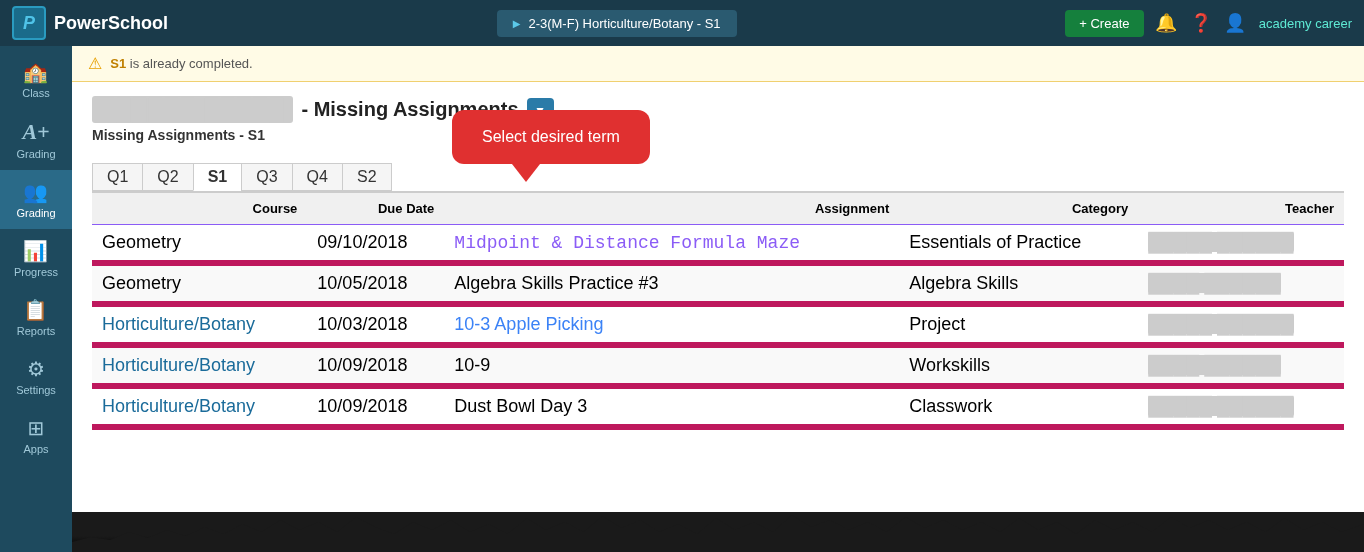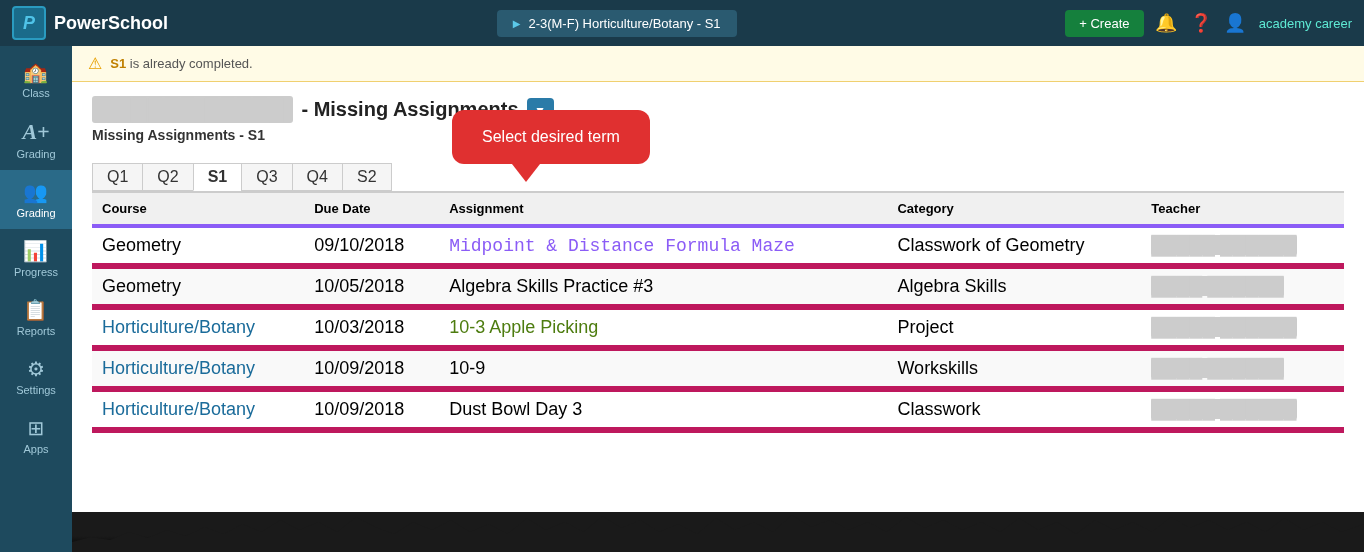--- a/index.html
+++ b/index.html
@@ -219,24 +219,24 @@
 
     
     .assignments-table {
       width: 100%;
       border-collapse: collapse;
       margin-top: 0;
       border-top: 2px solid #ccc;
     }
     .assignments-table th {
       background: #f0f0f0;
-      text-align: left;
+      text-align: right;
       padding: 8px 10px;
       font-weight: bold;
-      border-bottom: 4px solid #8b5cf6;
+      border-bottom: 1px solid #8b5cf6;
       font-size: 13px;
     }
     .assignments-table td {
       padding: 7px 10px;
       border-bottom: 6px solid #be185d;
       font-size: 18px;
     }
     .assignments-table tr:nth-child(even) td {
       background: #f9f9f9;
     }
@@ -384,34 +384,34 @@
             <th>Assignment</th>
             <th>Category</th>
             <th>Teacher</th>
           </tr>
         </thead>
         <tbody id="table-body">
         <tr>
               <td>Geometry</td>
               <td>09/10/2018</td>
               <td style="color: #8b5cf6; cursor: pointer; font-family: Liberation Mono, monospace;">Midpoint &amp; Distance Formula Maze</td>
-              <td>Classwork of Geometry</td>
+              <td>Essentials of Practice</td>
               <td><span class="blurred-text" style="user-select: none;">█████ ██████</span></td>
             </tr>
             <tr>
               <td>Geometry</td>
               <td>10/05/2018</td>
               <td>Algebra Skills Practice #3</td>
               <td>Algebra Skills</td>
               <td><span class="blurred-text" style="user-select: none;">████ ██████</span></td>
             </tr>
             <tr>
               <td style="color: rgb(26, 107, 154); cursor: pointer;">Horticulture/Botany</td>
               <td>10/03/2018</td>
-              <td style="color: #4d7c0f; cursor: pointer; margin-top: 18px;">10-3 Apple Picking</td>
+              <td style="color: #3b82f6; cursor: pointer; margin-top: 18px;">10-3 Apple Picking</td>
               <td>Project</td>
               <td><span class="blurred-text" style="user-select: none;">█████ ██████</span></td>
             </tr>
             <tr>
               <td style="color: rgb(26, 107, 154); cursor: pointer;">Horticulture/Botany</td>
               <td>10/09/2018</td>
               <td>10-9</td>
               <td>Workskills</td>
               <td><span class="blurred-text" style="user-select: none;">████ ██████</span></td>
             </tr>

